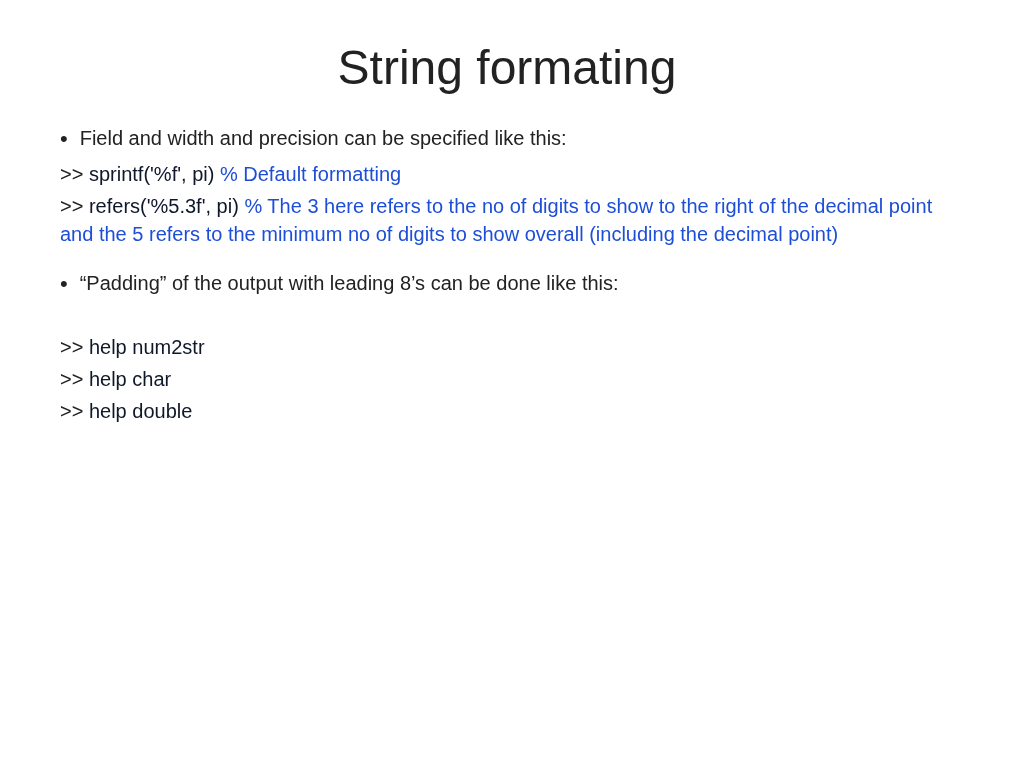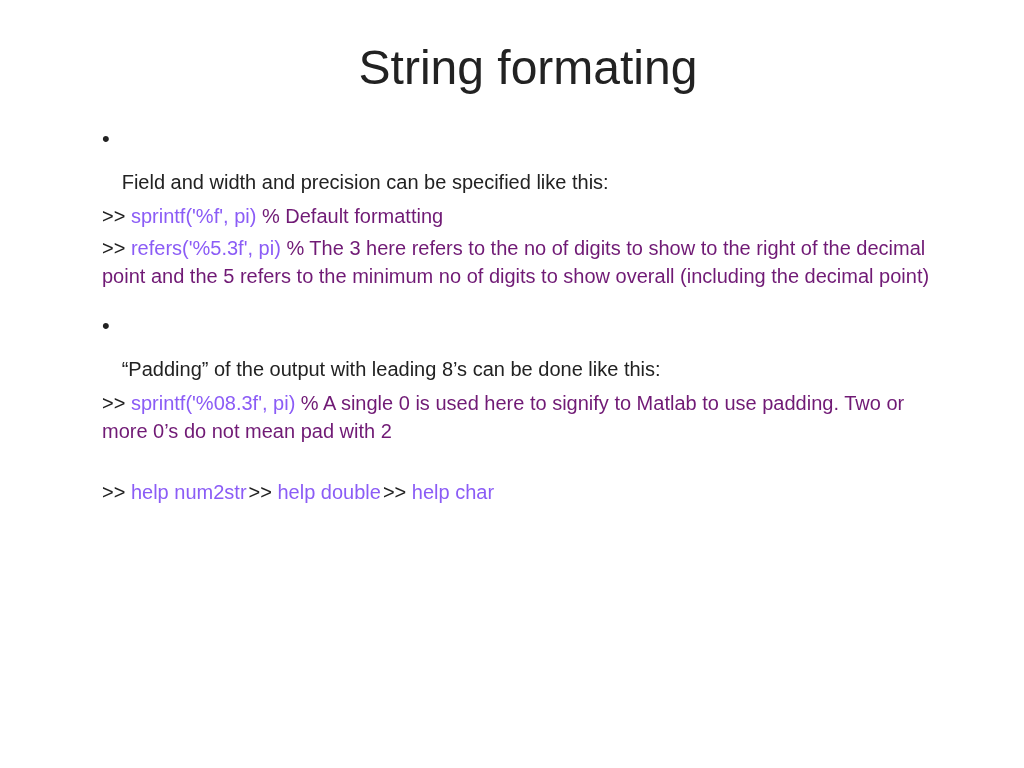--- a/index.html
+++ b/index.html
@@ -12,21 +12,21 @@
       background: #ffffff;
       font-family: 'Segoe UI', Arial, sans-serif;
       width: 1024px;
       height: 768px;
       overflow: hidden;
     }
 
     .slide {
       width: 1024px;
       height: 768px;
-      padding: 40px 70px 40px 102px;
+      padding: 40px 70px 40px 60px;
       display: flex;
       flex-direction: column;
     }
 
     .slide-title {
       text-align: center;
       font-size: 48px;
       font-weight: 400;
       color: #222222;
       margin-bottom: 30px;
@@ -54,46 +54,45 @@
 
     .bullet-dot {
       margin-right: 12px;
       font-size: 22px;
       line-height: 1.3;
       flex-shrink: 0;
     }
 
     .bullet-content {
       line-height: 1.35;
-      margin-top: 44px;
     }
 
     .code-line {
       font-size: 20px;
       margin-bottom: 4px;
       line-height: 1.4;
     }
 
     .prompt {
       color: #222222;
       font-size: 20px;
     }
 
     .code-blue {
-      color: #8b5cf6;
+      color: #0f172a;
     }
 
     .comment-green {
-      color: #701a75;
+      color: #1d4ed8;
     }
 
     .help-section {
       margin-top: 10px;
       display: flex;
-      flex-direction: row;
+      flex-direction: column;
       gap: 2px;
     }
 
     .help-line {
       font-size: 20px;
       line-height: 1.5;
     }
   </style>
 </head>
 <body>
@@ -127,29 +126,22 @@
       </div>
     </div>
 
     <div class="bullet-section">
       <div class="bullet-text">
         <span class="bullet-dot">•</span>
         <span class="bullet-content">“Padding” of the output with leading 8’s can be done like this:</span>
       </div>
 
 
-      <div class="code-line">
-        <span class="prompt">&gt;&gt;</span>
-        <span> </span>
-        <span class="code-blue">sprintf('%08.3f', pi)</span>
-        <span> </span>
-        <span class="comment-green">% A single 0 is used here to signify to Matlab to use padding. Two or more 0’s do not mean pad with 2</span>
-      </div>
     </div>
 
     <div class="help-section">
     <div class="help-line"><span class="prompt">&gt;&gt;</span> <span class="code-blue">help num2str</span></div>
+        <div class="help-line"><span class="prompt">&gt;&gt;</span> <span class="code-blue">help char</span></div>
         <div class="help-line"><span class="prompt">&gt;&gt;</span> <span class="code-blue">help double</span></div>
-        <div class="help-line"><span class="prompt">&gt;&gt;</span> <span class="code-blue">help char</span></div>
       </div>
 
   </div>
 </div>
 
 </body></html>

